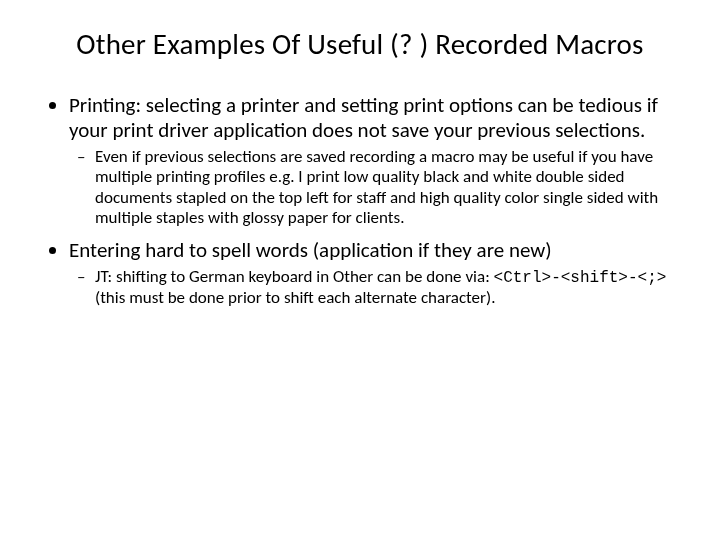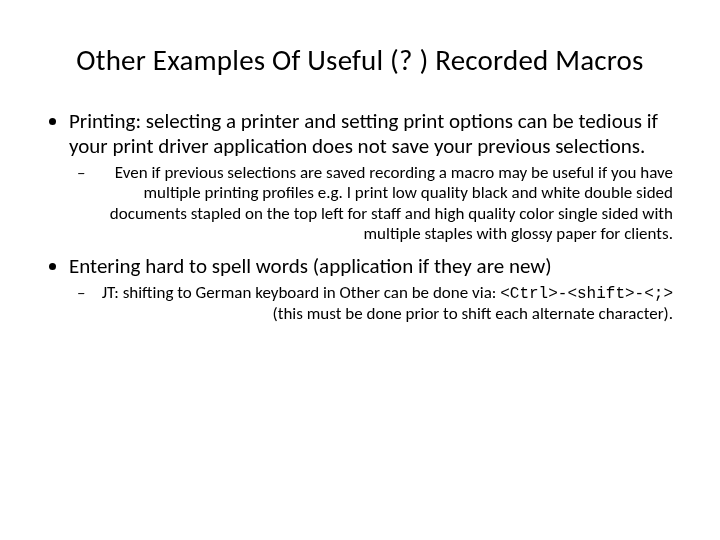--- a/index.html
+++ b/index.html
@@ -12,21 +12,21 @@
     color: #000;
     overflow: hidden;
   }
   .slide {
     box-sizing: border-box;
     width: 720px;
     height: 540px;
     padding: 28px 40px 40px 40px;
   }
   h1.title {
-    margin: 16px 0 32px 0;
+    margin: 0 0 32px 0;
     font-size: 29px;
     font-weight: 400;
     text-align: center;
     line-height: 1.15;
     letter-spacing: 0.2px;
   }
   ul.level1 {
     margin: 7px;
     padding-left: 22px;
     list-style-type: disc;
@@ -40,21 +40,20 @@
   ul.level2 {
     margin: 4px 0 10px 0;
     padding-left: 26px;
     list-style: none;
   }
   ul.level2 > li {
     font-size: 17px;
     line-height: 1.2;
     margin-bottom: 3px;
     position: relative;
-    text-align: right;
   }
   ul.level2 > li::before {
     content: "–";
     position: absolute;
     left: -18px;
   }
   .mono {
     font-family: "Courier New", Courier, monospace;
     font-size: 16px;
   }

